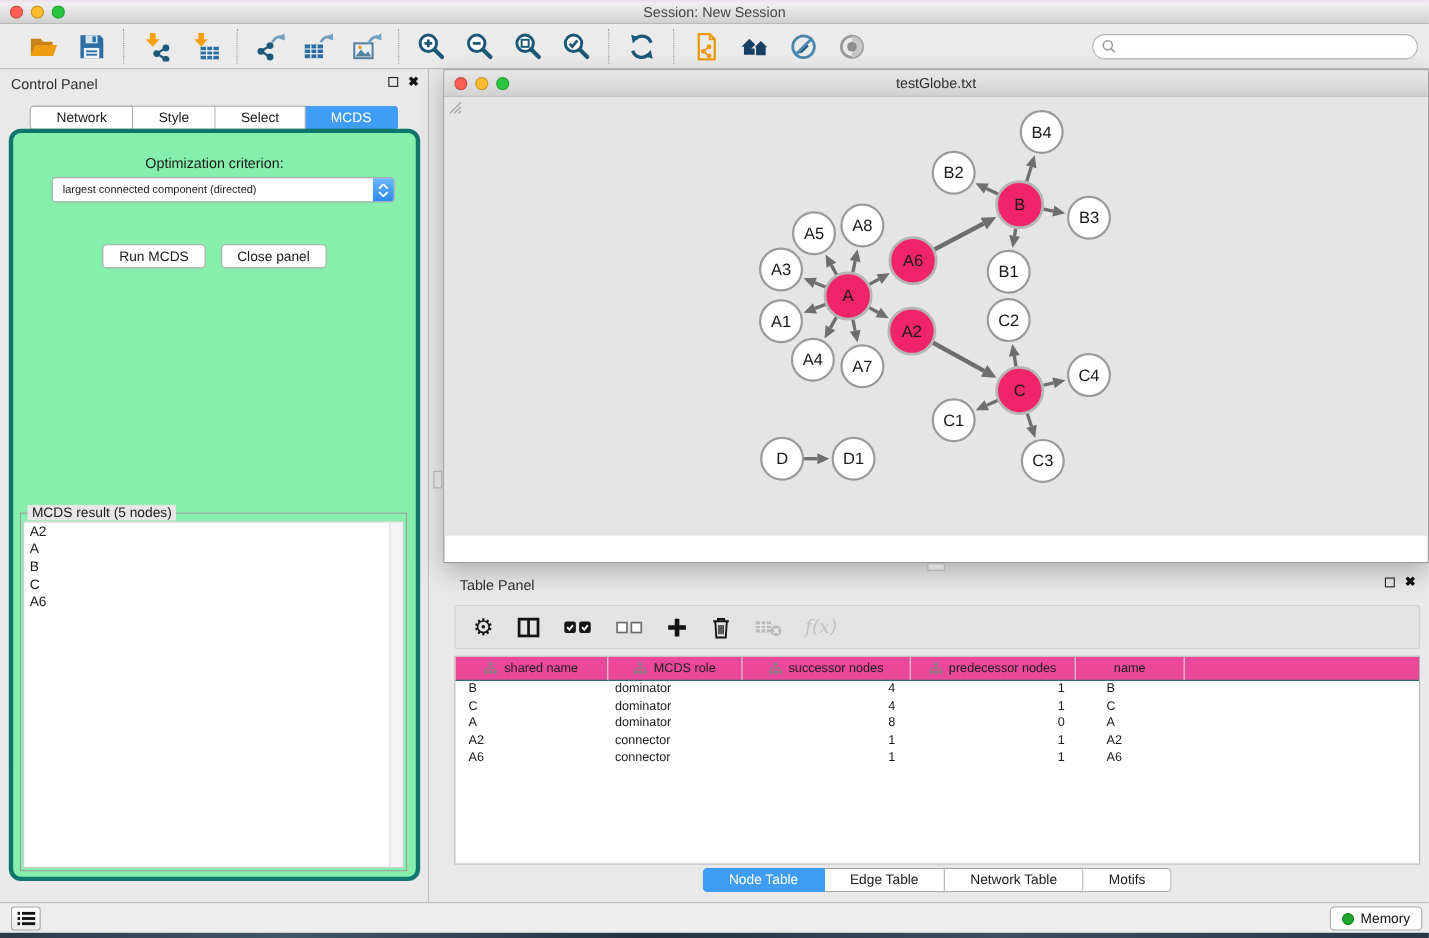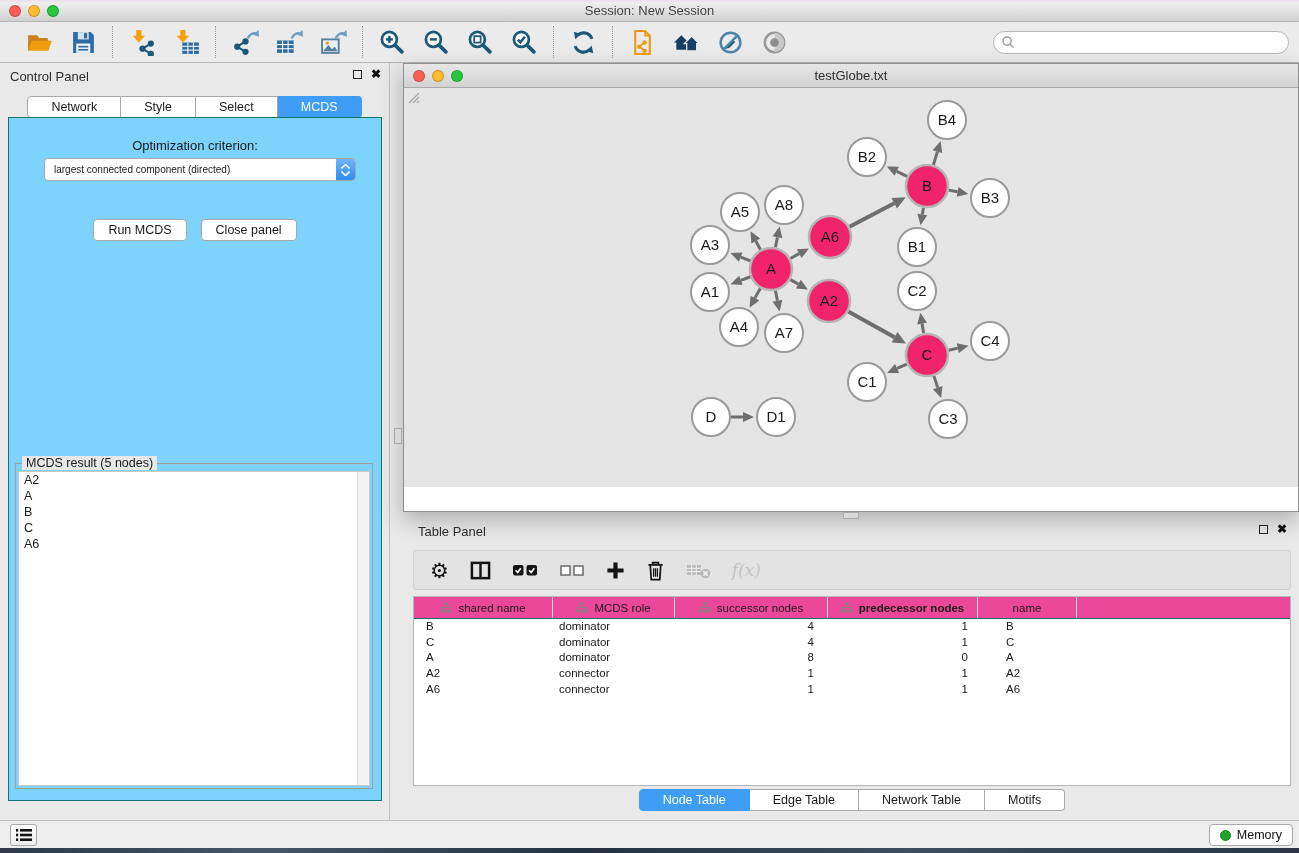--- a/index.html
+++ b/index.html
@@ -44,21 +44,21 @@
 
   .cp-tabs { position:absolute; left:0; top:33px; width:100%; display:flex; justify-content:center; }
   .seg { display:flex; }
   .seg .seg-btn { height:22px; line-height:20px; font-size:12.5px; padding:0 23px;
     background:#fff; border:1px solid #a8a8a8; border-left:none; color:#1a1a1a; }
   .seg .seg-btn:first-child { border-left:1px solid #a8a8a8; border-radius:4px 0 0 4px; }
   .seg .seg-btn:last-child { border-radius:0 4px 4px 0; }
   .seg .seg-btn.active { background:#3f9df5; border-color:#3f9df5; color:#fff; }
 
   .cp-content { position:absolute; left:8px; top:54px; width:374px; height:684px;
-    background:#7dd3fc; border:1px solid #0f766e; border-radius:0; }
+    background:#86efac; border:4px solid #0f766e; border-radius:11px; }
   .opt-label { position:absolute; left:0; right:0; top:20px; text-align:center; font-size:13px; }
   .dropdown { position:absolute; left:35px; top:40px; width:312px; height:23px;
     background:#fff; border:1px solid #a9a9a9; border-radius:4px; display:flex; align-items:center; }
   .dropdown-value { flex:1; font-size:10px; padding-left:9px; white-space:nowrap; overflow:hidden; }
   .dropdown-stepper { width:19px; height:21px; border-radius:0 3px 3px 0;
     background:linear-gradient(#6cb5f9,#2f8cf0); display:flex; flex-direction:column;
     align-items:center; justify-content:center; gap:2px; }
   .dropdown-stepper svg { display:block; }
   .cp-buttons { position:absolute; left:0; right:0; top:74px; display:flex; justify-content:center; gap:14px; }
   .push-btn { height:22px; line-height:20px; font-size:12.5px; padding:0 14px; background:#fff;
@@ -671,21 +671,21 @@
               <svg width="12" height="11" viewBox="0 0 12 11">
                 <rect x="4.5" y="0" width="3" height="3" fill="#828282"></rect>
                 <path d="M6 3 V5.5 M1.8 7.4 V5.5 h8.4 V7.4" stroke="#828282" stroke-width="1" fill="none"></path>
                 <rect x="0.3" y="7.5" width="3" height="3" fill="#828282"></rect>
                 <rect x="4.5" y="7.5" width="3" height="3" fill="#828282"></rect>
                 <rect x="8.7" y="7.5" width="3" height="3" fill="#828282"></rect>
               </svg>
             </span>
             <span>successor nodes</span>
           </div>
-          <div class="dt-hcell" style="width: 150px; flex: 0 0 150px; font-weight: bold;">
+          <div class="dt-hcell" style="width: 150px; flex: 0 0 150px;">
             <span style="display: flex;">
               <svg width="12" height="11" viewBox="0 0 12 11">
                 <rect x="4.5" y="0" width="3" height="3" fill="#828282"></rect>
                 <path d="M6 3 V5.5 M1.8 7.4 V5.5 h8.4 V7.4" stroke="#828282" stroke-width="1" fill="none"></path>
                 <rect x="0.3" y="7.5" width="3" height="3" fill="#828282"></rect>
                 <rect x="4.5" y="7.5" width="3" height="3" fill="#828282"></rect>
                 <rect x="8.7" y="7.5" width="3" height="3" fill="#828282"></rect>
               </svg>
             </span>
             <span>predecessor nodes</span>

